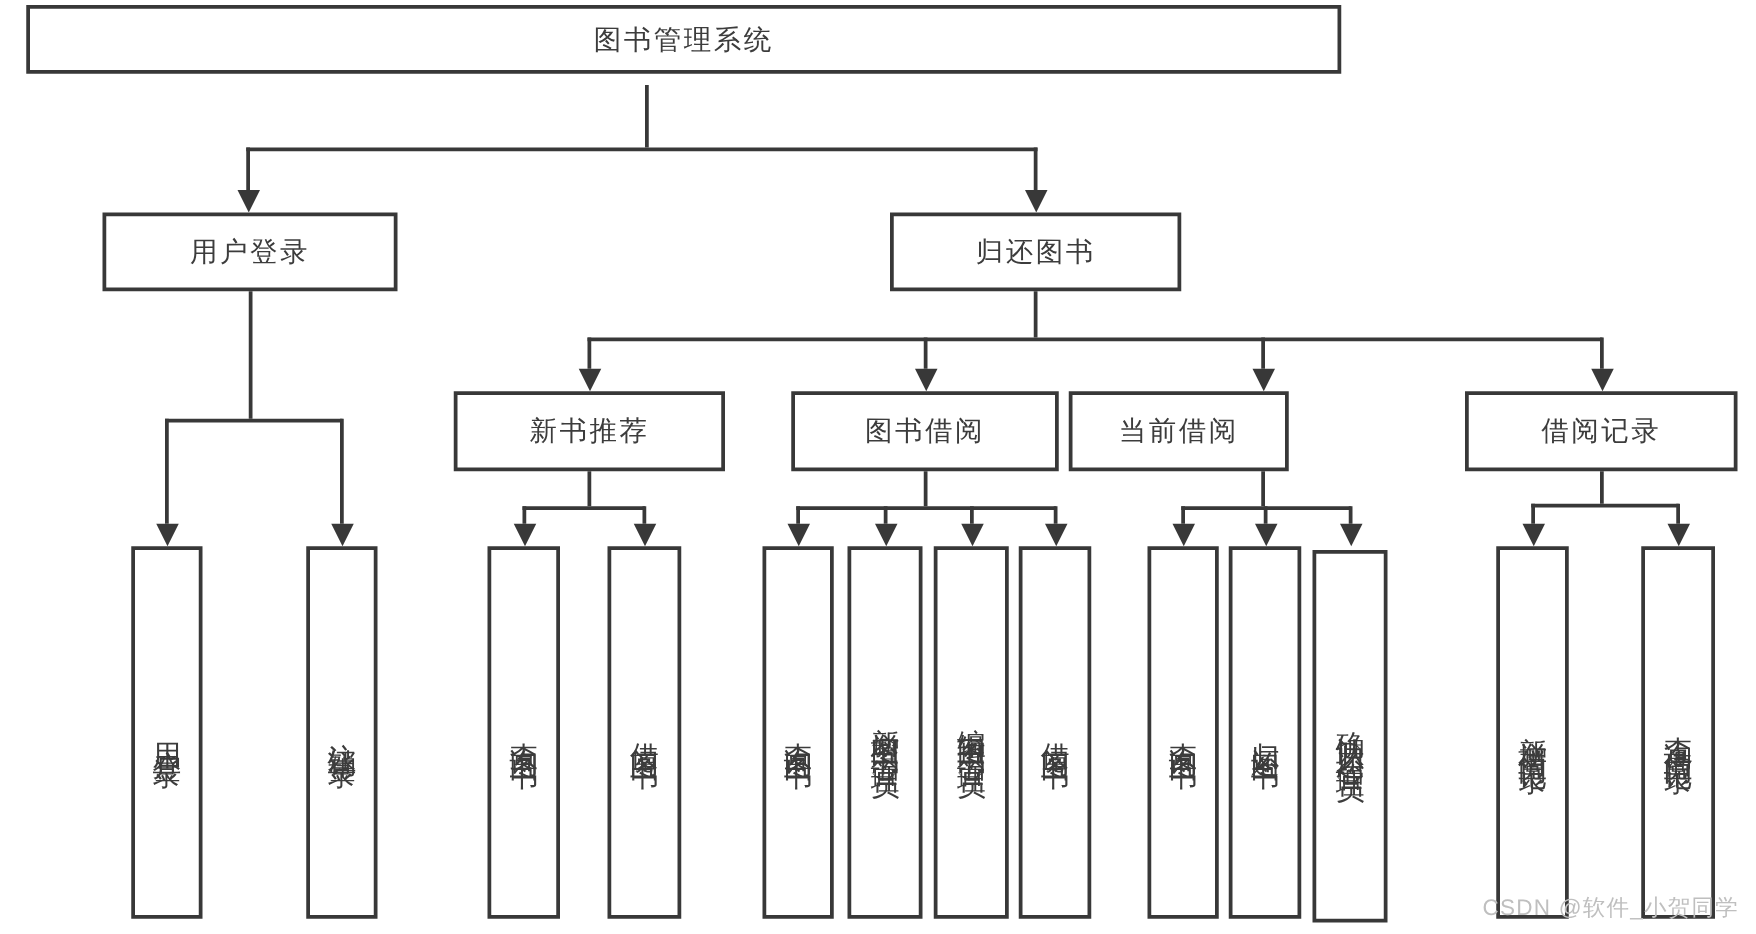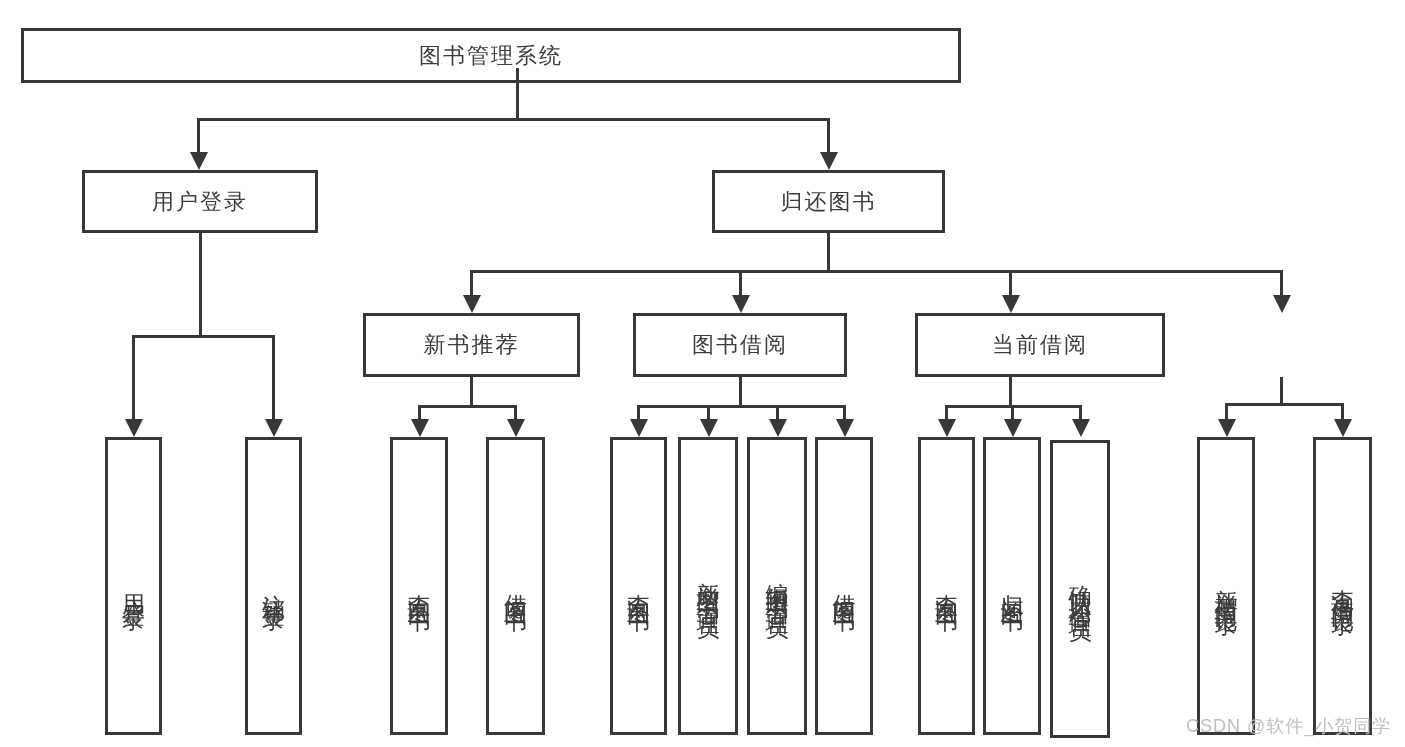--- a/index.html
+++ b/index.html
@@ -36,21 +36,21 @@
   .watermark{
     position:absolute;left:1186px;top:714px;font-size:18px;
     color:var(--wm);white-space:nowrap;letter-spacing:1px;
   }
 </style>
 </head>
 <body>
 
 <div class="canvas">
 
-  <div class="box h" style="left:21px;top:28px;width:940px;height:55px">图书管理系统</div>
+  <div class="box h" style="left:21px;top:4px;width:1052px;height:55px">图书管理系统</div>
 
   <div class="vl" style="left:516px;top:68px;height:50px"></div>
   <div class="hl" style="left:197px;top:118px;width:633px"></div>
   <div class="ar" style="left:197px;top:118px;height:34px"></div>
   <div class="ar" style="left:827px;top:118px;height:34px"></div>
 
   <div class="box h" style="left:82px;top:170px;width:236px;height:63px">用户登录</div>
   <div class="box h" style="left:712px;top:170px;width:233px;height:63px">归还图书</div>
 
   <div class="vl" style="left:199px;top:233px;height:102px"></div>
@@ -60,21 +60,22 @@
 
   <div class="vl" style="left:827px;top:233px;height:37px"></div>
   <div class="hl" style="left:470px;top:270px;width:812px"></div>
   <div class="ar" style="left:470px;top:270px;height:25px"></div>
   <div class="ar" style="left:739px;top:270px;height:25px"></div>
   <div class="ar" style="left:1009px;top:270px;height:25px"></div>
   <div class="ar" style="left:1280px;top:270px;height:25px"></div>
 
   <div class="box h" style="left:633px;top:313px;width:214px;height:64px">图书借阅</div>
   <div class="box h" style="left:363px;top:313px;width:217px;height:64px">新书推荐</div>
-  <div class="box h" style="left:915px;top:313px;width:250px;height:64px">当前借阅</div>
+  <div class="box h" style="left:855px;top:313px;width:176px;height:64px">当前借阅</div>
+  <div class="box h" style="left:1172px;top:313px;width:218px;height:64px">借阅记录</div>
 
   <div class="vl" style="left:470px;top:377px;height:28px"></div>
   <div class="hl" style="left:418px;top:405px;width:98px"></div>
   <div class="ar" style="left:418px;top:405px;height:14px"></div>
   <div class="ar" style="left:514px;top:405px;height:14px"></div>
 
   <div class="vl" style="left:739px;top:377px;height:28px"></div>
   <div class="hl" style="left:637px;top:405px;width:208px"></div>
   <div class="ar" style="left:637px;top:405px;height:14px"></div>
   <div class="ar" style="left:707px;top:405px;height:14px"></div>

